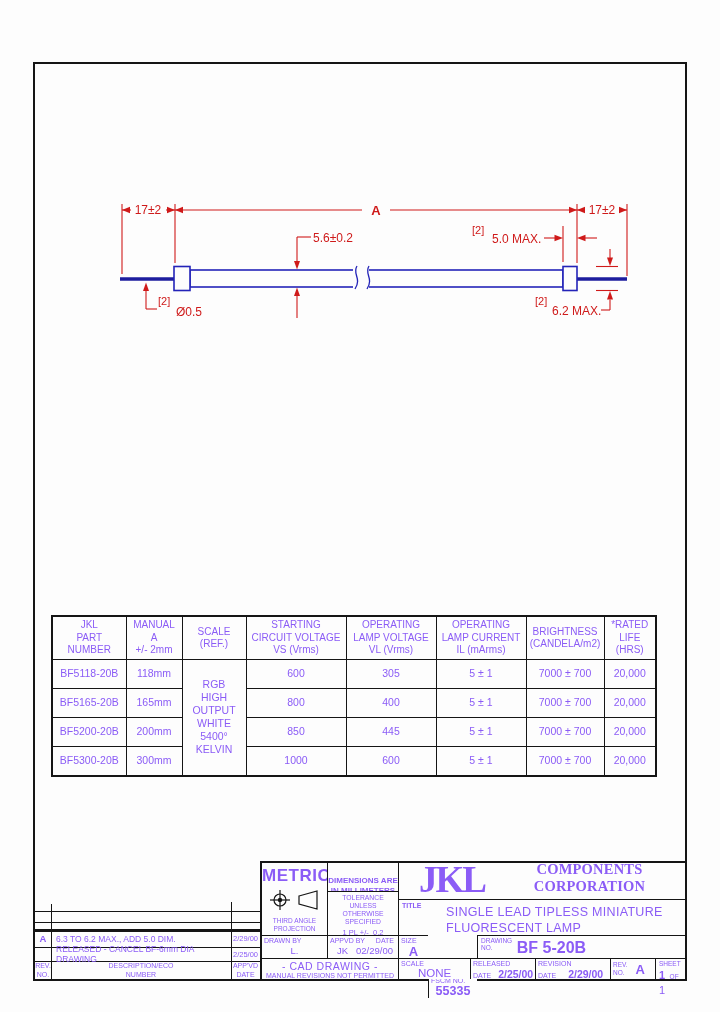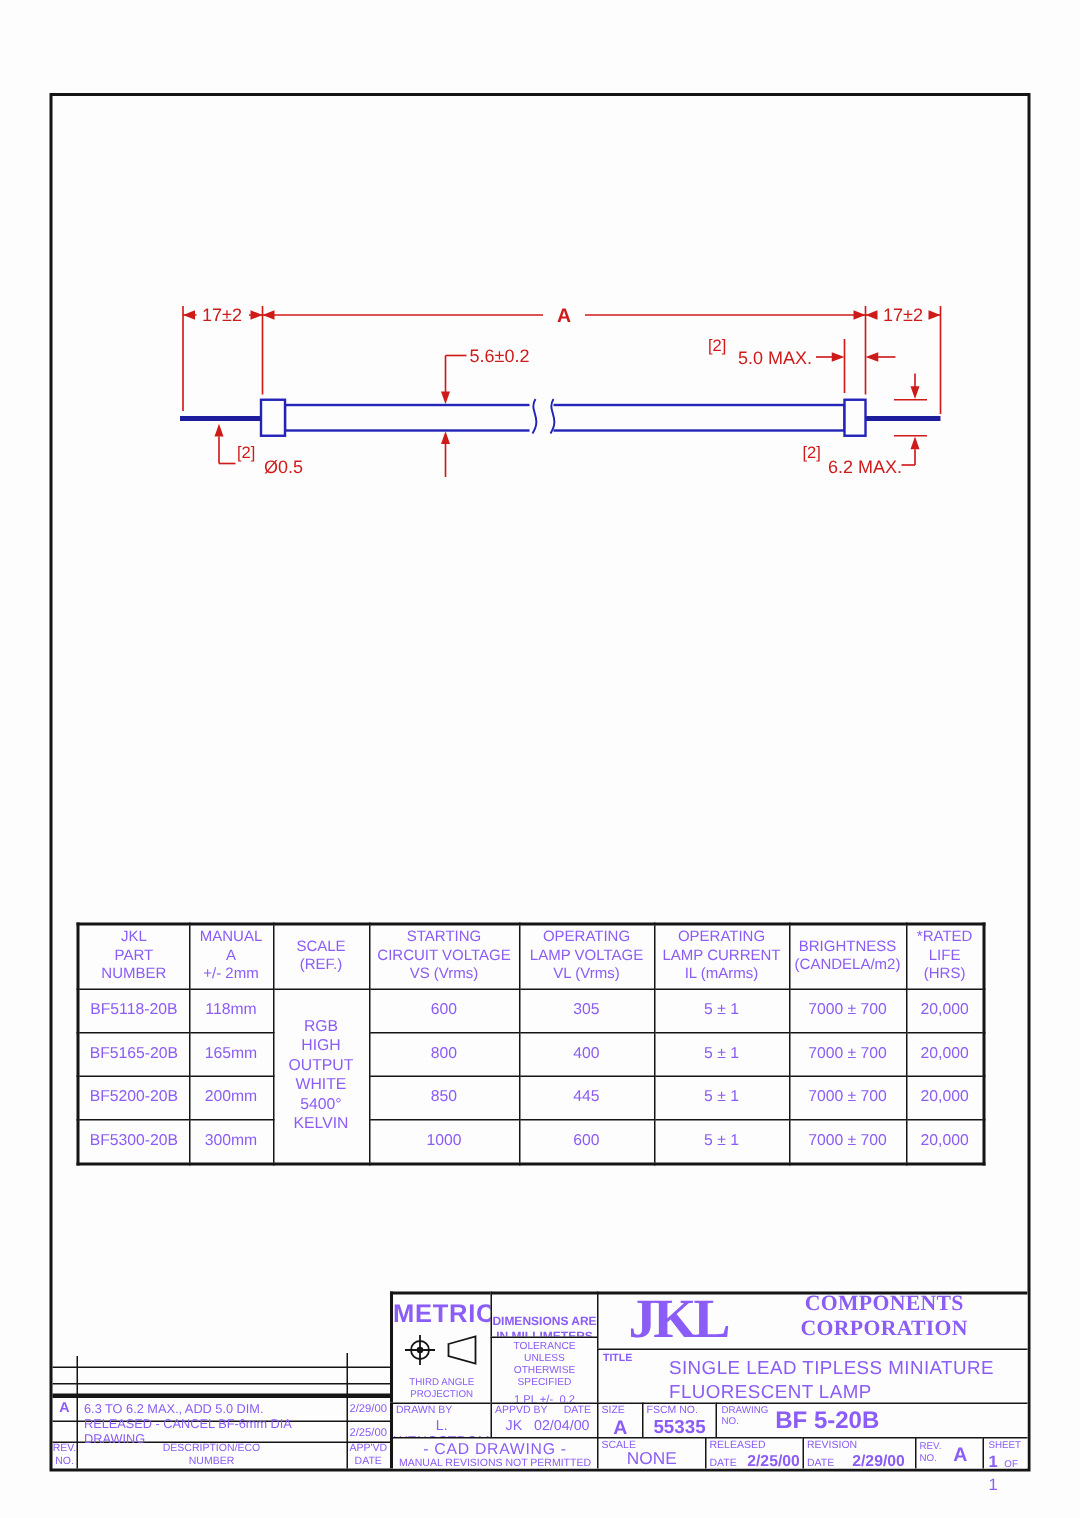--- a/index.html
+++ b/index.html
@@ -258,30 +258,30 @@
     <div style="font-size:9.5px;text-align:center">L. WENGSTROM</div>
   </div>
 
   <div class="tb" style="left:327px;top:935px;width:71px;height:23px">
     <div style="display:flex;justify-content:space-between;padding:1px 4px 0 2px">
       <span class="lbl">APPVD BY</span>
       <span class="lbl">DATE</span>
     </div>
     <div style="display:flex;justify-content:space-between;padding:0 5px 0 9px;font-size:9.5px">
       <span>JK</span>
-      <span>02/04/00</span>
+      <span>02/29/00</span>
     </div>
   </div>
 
   <div class="tb" style="left:398px;top:935px;width:30px;height:23px;text-align:center">
     <div class="lbl" style="text-align:left;padding:1px 0 0 2px">SIZE</div>
     <div style="font-size:13px;font-weight:bold;line-height:1">A</div>
   </div>
 
-  <div class="tb" style="left:428px;top:935px;width:49px;height:23px;text-align:center">
+  <div class="tb" style="left:428px;top:975px;width:49px;height:23px;text-align:center">
     <div class="lbl" style="text-align:left;padding:1px 0 0 2px">FSCM NO.</div>
     <div style="font-size:12.5px;font-weight:bold;line-height:1">55335</div>
   </div>
 
   <div class="tb" style="left:477px;top:935px;width:208px;height:23px">
     <div class="lbl pre" style="position:absolute;left:3px;top:1px;font-size:6.5px">DRAWING
 NO.</div>
     <div style="font-size:16px;font-weight:bold;text-align:center;padding:3px 60px 0 0">BF 5-20B</div>
   </div>
 

